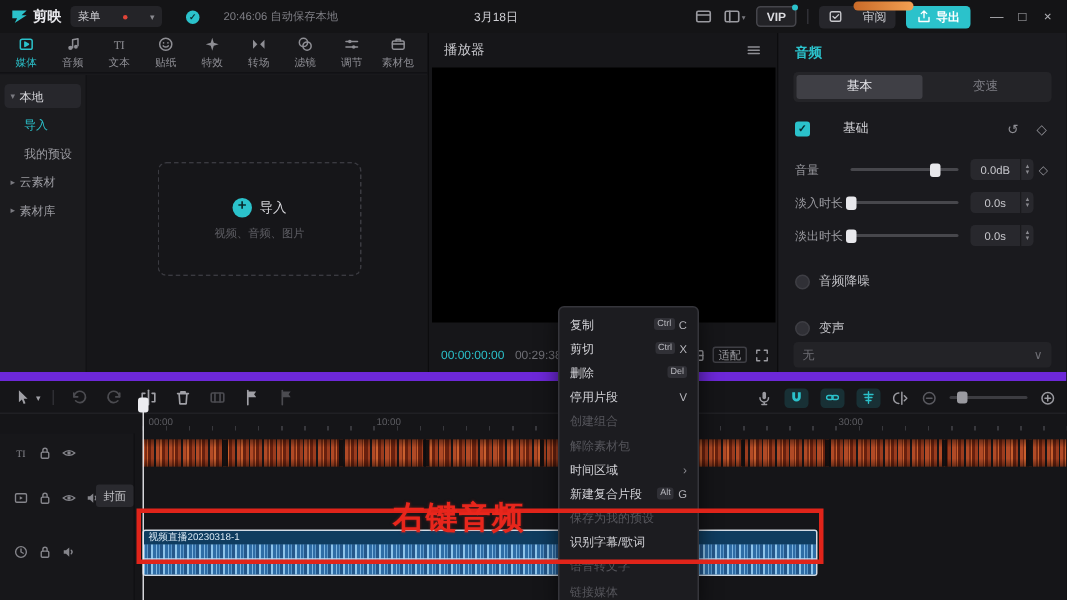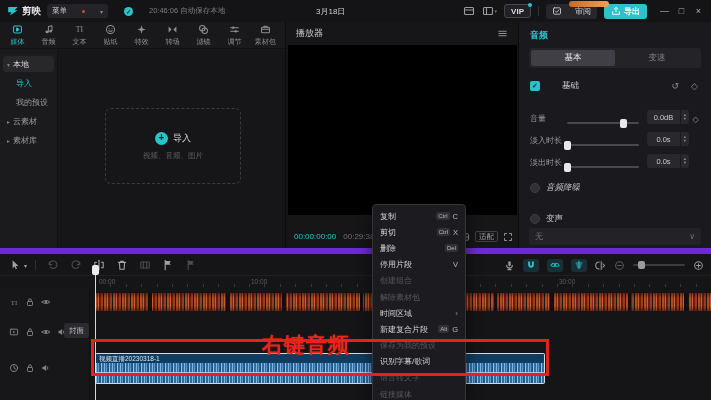--- a/index.html
+++ b/index.html
@@ -68,21 +68,21 @@
   
   .inspector{position:absolute;top:22px;left:519px;width:192px;height:226px;background:#1a1a1e}
   .ins-title{position:absolute;left:11px;top:7px;font-size:9px;font-weight:bold;color:#2bc2cb}
   .ins-tabs{position:absolute;left:10px;right:10px;top:26px;height:20px;background:#242428;border-radius:3px;display:flex;padding:2px}
   .ins-tab{flex:1;display:flex;align-items:center;justify-content:center;font-size:8.5px;color:#7d7d84;border-radius:2px}
   .ins-tab.on{background:#3f3f45;color:#e8e8ec}
   .ins-sec{position:absolute;left:11px;right:13px;top:58px;display:flex;align-items:center;gap:22px;font-size:8.5px;color:#d4d4d9}
   .chk{width:10px;height:10px;border-radius:2px;background:#2bc2cb;color:#082a2d;font-size:7px;display:flex;align-items:center;justify-content:center;font-weight:bold}
   .ins-acts{margin-left:auto;display:flex;gap:12px;color:#8e8e94;font-size:9px}
   .ins-rows{position:absolute;left:0;right:0;top:80px}
-  .srow{display:flex;align-items:flex-end;height:22px;padding:0 9px 0 11px;font-size:8px;color:#9a9aa0}
+  .srow{display:flex;align-items:center;height:22px;padding:0 9px 0 11px;font-size:8px;color:#9a9aa0}
   .srow .lbl{width:37px;white-space:nowrap}
   .strack{flex:1;height:2px;background:#47474c;border-radius:1px;position:relative;margin-right:8px}
   .shandle{position:absolute;top:-3.5px;width:7px;height:9px;background:#e8e8ec;border-radius:2px;margin-left:-3px}
   .svalwrap{display:flex}
   .svalbox{width:33px;height:14px;background:#28282d;border-radius:3px 0 0 3px;color:#c8c8cd;font-size:7.5px;display:flex;align-items:center;justify-content:center}
   .sstep{width:9px;height:14px;background:#28282d;border-left:1px solid #1a1a1d;border-radius:0 3px 3px 0;display:flex;flex-direction:column;align-items:center;justify-content:center;font-size:4.5px;color:#8a8a90;line-height:4px}
   .kf{width:13px;text-align:center;color:#8e8e94;font-size:8px}
   .crow{position:absolute;left:11px;display:flex;align-items:center;gap:6px;font-size:8.5px;color:#c0c0c5}
   .circ{width:10px;height:10px;border-radius:50%;background:#303036;border:1px solid #3e3e44}
   .vsel{position:absolute;left:10px;right:10px;top:206px;height:17px;background:#232327;border-radius:3px;display:flex;align-items:center;justify-content:space-between;padding:0 6px;font-size:8px;color:#6e6e74}
@@ -407,21 +407,21 @@
           <span class="svalbox">0.0s</span>
           <span class="sstep">
             <span>▴</span>
             <span>▾</span>
           </span>
         </span>
         <span class="kf"></span>
       </div>
     </div>
   <div id="inschecks">
-      <div class="crow" style="top: 160px; font-style: italic;">
+      <div class="crow" style="top: 160px;">
         <span class="circ"></span>
         <span>音频降噪</span>
       </div>
       <div class="crow" style="top: 191px;">
         <span class="circ"></span>
         <span>变声</span>
       </div>
     </div>
   <div class="vsel">
     <span>无</span>

